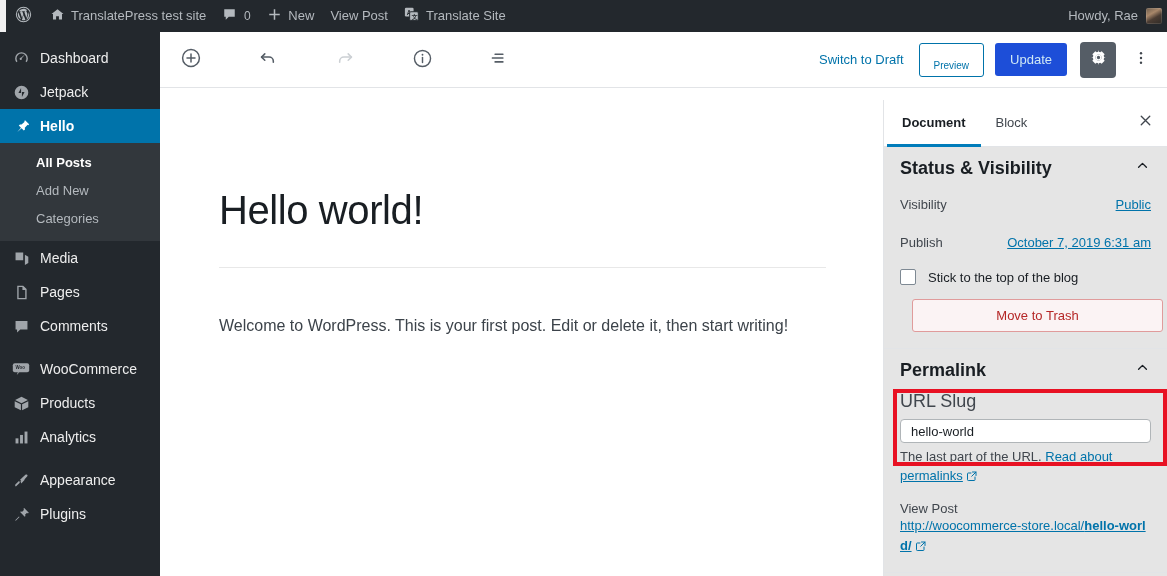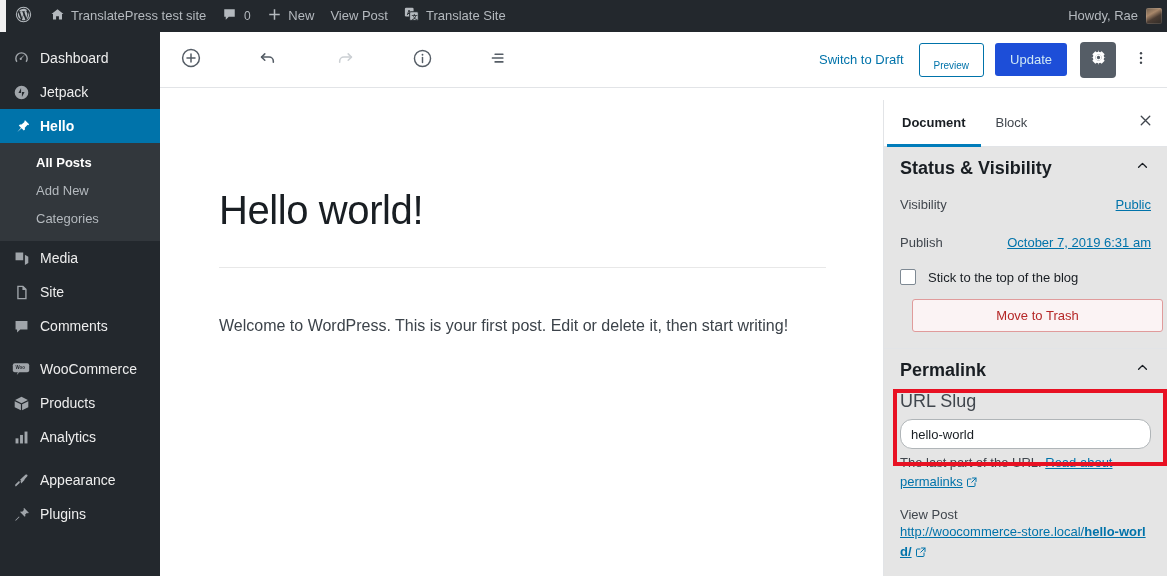--- a/index.html
+++ b/index.html
@@ -202,22 +202,22 @@
   }
   .chk-lbl { font-size: 13px; color: #191e23; }
   .btn-trash {
     width: 100%; height: 33px;
     border: 1px solid #e09b9b; border-radius: 3px;
     background: #fbf3f4; color: #b52727; font-size: 13px;
     display: flex; align-items: center; justify-content: center; margin-left: 12px;
   }
   .field-label { font-size: 18px; color: #40464d; margin-bottom: 7px; }
   .slug-input {
-    width: 100%; height: 30px;
-    border: 1px solid #b0b5b8; border-radius: 12px;
+    width: 100%; height: 24px;
+    border: 1px solid #b0b5b8; border-radius: 4px;
     background: #fff; color: #191e23;
     font-size: 13px; padding: 0 10px;
     font-family: "Liberation Sans", sans-serif;
   }
   .help-text {
     font-size: 13px; color: #40464d; line-height: 1.45;
     margin-top: 5px;
   }
   .view-post-lbl { font-size: 13px; color: #40464d; margin-top: 13px; }
   .view-post-url {
@@ -343,21 +343,21 @@
     </span>
     <span>Media</span>
   </div>
 
   <div class="menu-item">
     <span class="mi-icon">
       <svg width="17" height="17" viewBox="0 0 20 20" fill="currentColor">
         <path d="M5 2h7l4 4v12H5V2zm1.6 1.6v12.8h7.8V7h-3.3V3.6H6.6z"></path>
       </svg>
     </span>
-    <span>Site</span>
+    <span>Pages</span>
   </div>
 
   <div class="menu-item">
     <span class="mi-icon">
       <svg width="17" height="17" viewBox="0 0 20 20" fill="currentColor">
         <path d="M3 3.5h14v10H8.6L4.8 17v-3.5H3v-10z"></path>
       </svg>
     </span>
     <span>Comments</span>
   </div>

